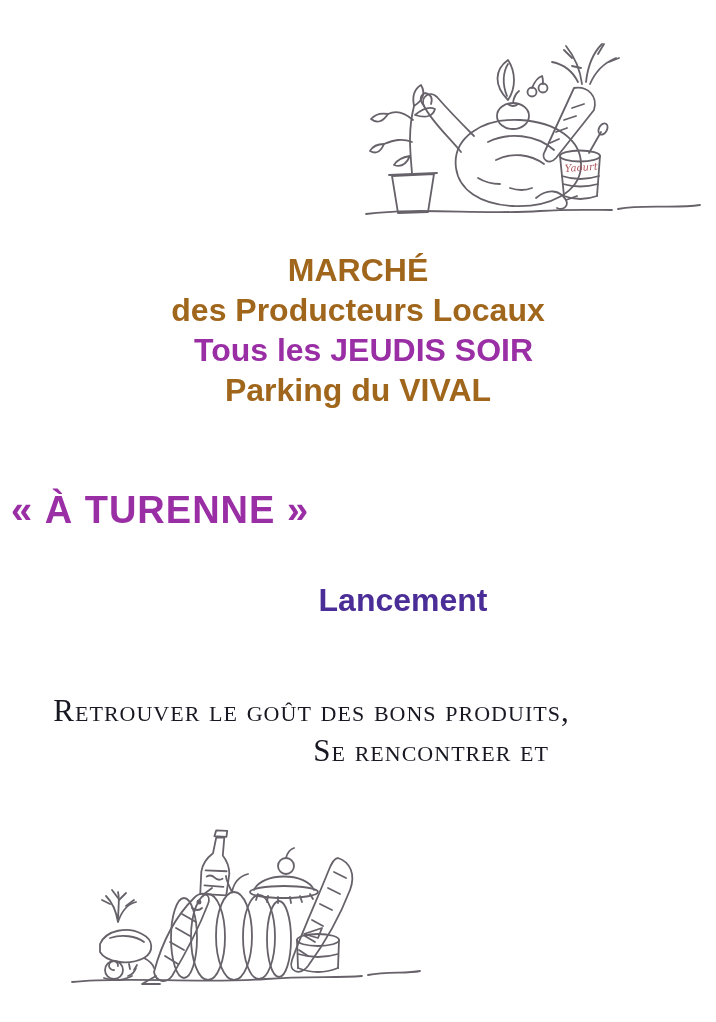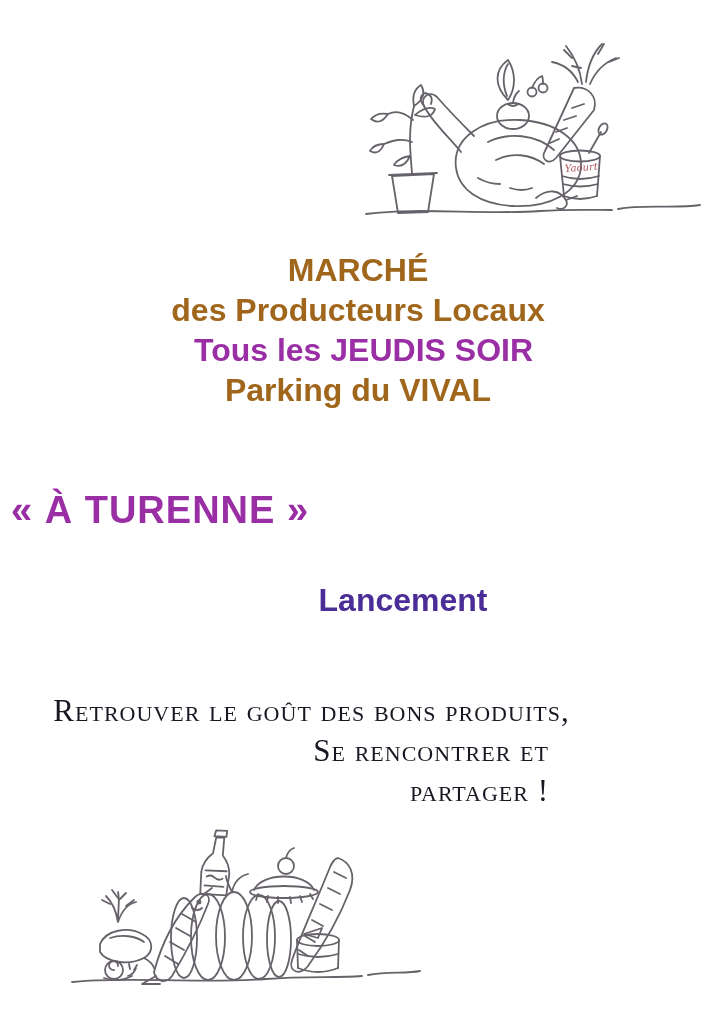--- a/index.html
+++ b/index.html
@@ -18,21 +18,21 @@
   .launch-block{position:absolute;top:580px;left:0;width:716px;text-align:center;
     font-weight:bold;font-size:32px;line-height:40px;}
 
   [data-color="brown"]{color:var(--brown,#a0661c);}
   [data-color="magenta"]{color:var(--magenta,#9a2fa5);margin-left:11px;}
   [data-color="dark_purple"]{color:var(--dark_purple,#4a2d96);padding-left:45px;}
 
   .slogan{position:absolute;top:691px;left:0;width:591px;text-align:center;
     font-family:"Liberation Serif",serif;font-variant:small-caps;
     font-size:31px;line-height:40px;letter-spacing:1px;color:var(--slogan_ink,#181822);margin-left:16px;}
-  .slogan-right-wrap{width:fit-content;margin:0 58px 0 auto;text-align:right;}
+  .slogan-right-wrap{width:fit-content;margin:0 58px 0 auto;text-align:left;}
 </style>
 </head>
 <body style="background: rgb(255, 255, 255);">
 
 <div class="page">
 
   <svg class="illus top" viewBox="0 0 348 212" fill="none" stroke="currentColor" stroke-width="1.8" stroke-linecap="round" stroke-linejoin="round" opacity="0.85">
     <g>
       <path d="M6 194 C60 187 120 195 180 191 C210 189 235 190 252 190"></path>
       <path d="M258 189 C285 184 315 189 340 185"></path>
@@ -100,21 +100,20 @@
   <div class="venue" data-color="magenta">« À TURENNE »</div>
 
   <div class="launch-block" data-color="dark_purple">
     <div>Lancement</div>
   </div>
 
   <div class="slogan">
     <div>Retrouver le goût des bons produits,</div>
     <div class="slogan-right-wrap">
       <div>Se rencontrer et</div>
-      <div>partager !</div>
     </div>
   </div>
 
   <svg class="illus bottom" viewBox="0 0 358 202" fill="none" stroke="currentColor" stroke-width="1.8" stroke-linecap="round" stroke-linejoin="round" opacity="0.85">
     <g>
       <path d="M6 172 C60 166 130 174 200 169 C240 166 270 168 296 166"></path>
       <path d="M302 165 C322 161 340 164 354 161"></path>
     </g>
     <g>
       <path d="M52 112 C50 100 46 92 40 86 M52 112 C56 100 62 94 70 92 M52 112 C52 98 54 90 52 82"></path>

